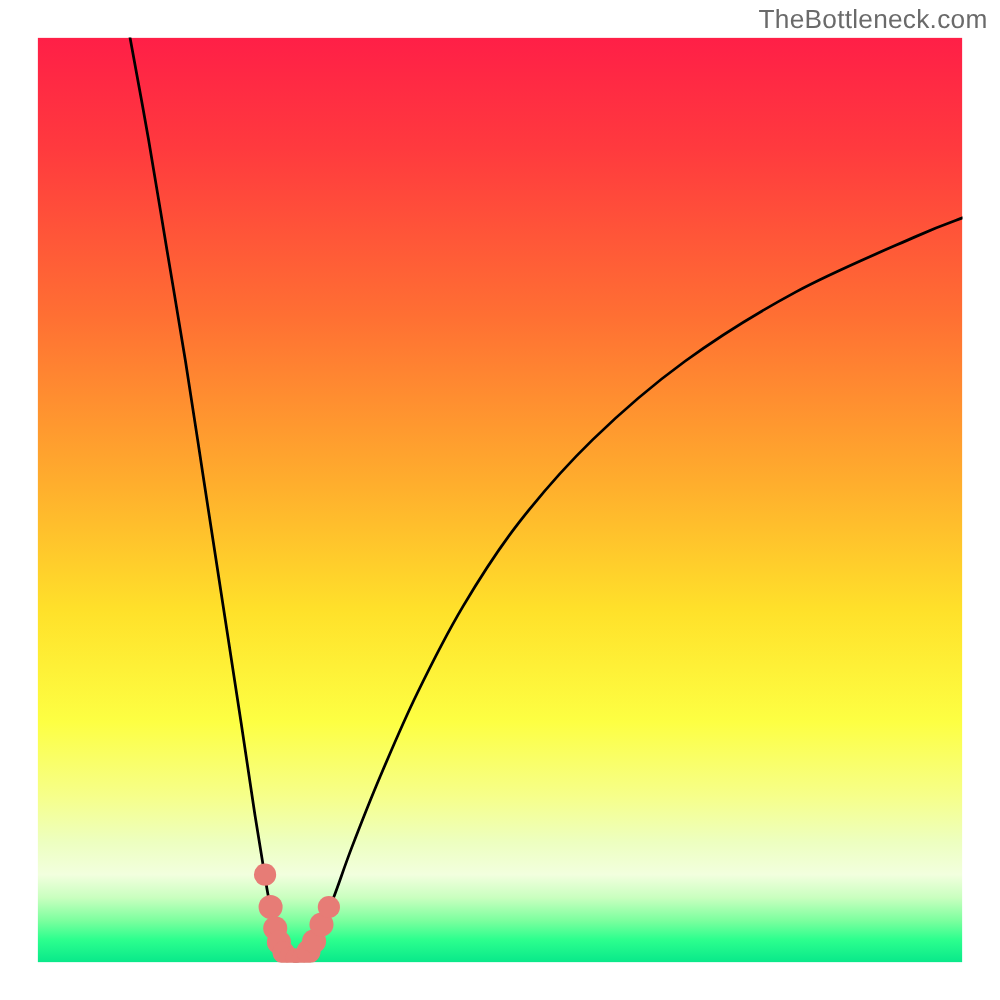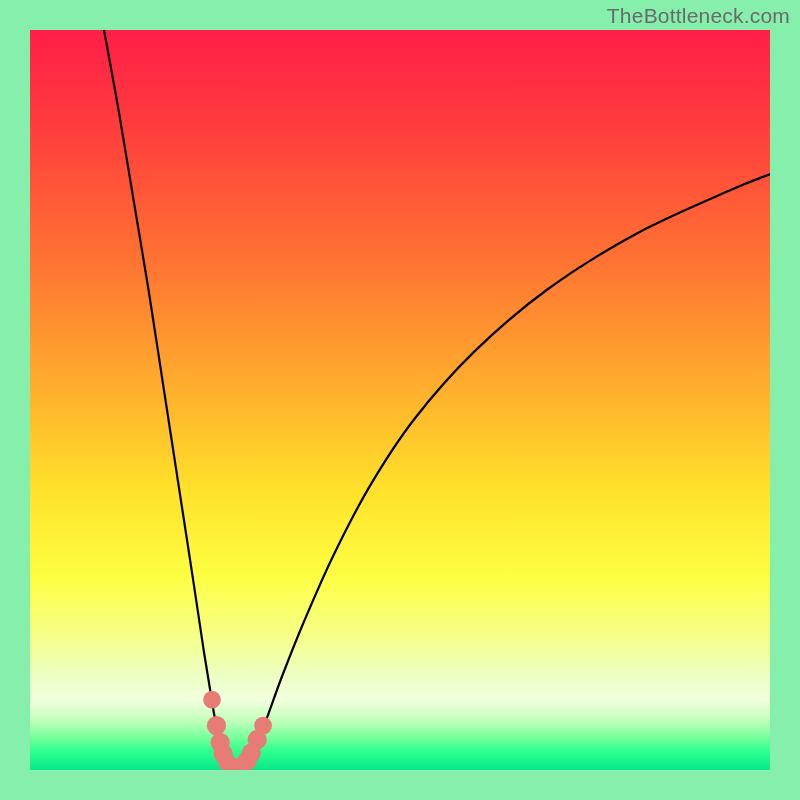--- a/index.html
+++ b/index.html
@@ -8,21 +8,21 @@
     width: 800px;
     height: 800px;
     overflow: hidden;
     background: #000;
     font-family: Arial, Helvetica, sans-serif;
   }
   .frame {
     position: relative;
     width: 800px;
     height: 800px;
-    background: #86efac;
+    background: #ffffff;
   }
   .plot {
     position: absolute;
     left: 30px;
     top: 30px;
     width: 740px;
     height: 740px;
     overflow: hidden;
   }
   .gradient {

